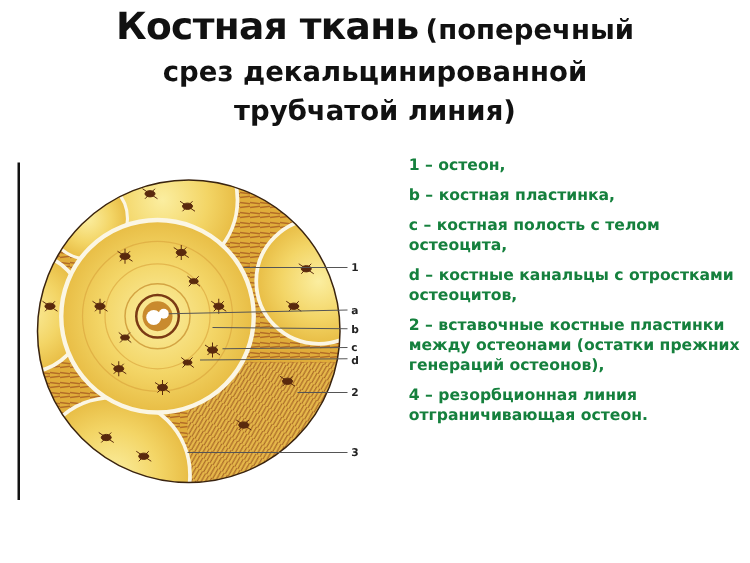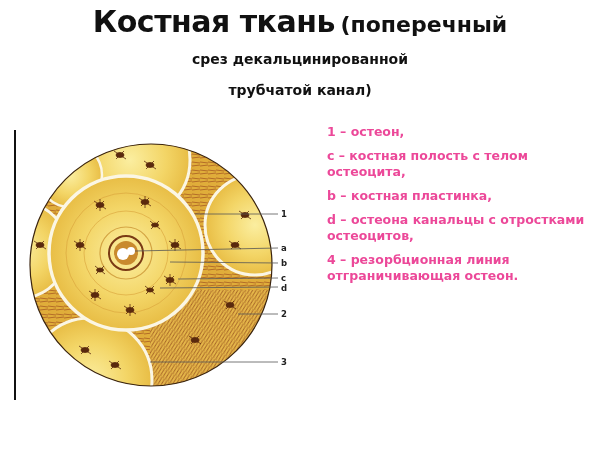--- a/index.html
+++ b/index.html
@@ -1,34 +1,34 @@
 <!DOCTYPE html>
 <html><head>
 <meta charset="utf-8">
 <style>
   html, body { margin:0; padding:0; background:#ffffff; }
   body { width:600px; height:450px; position:relative; overflow:hidden; font-family:"DejaVu Sans", "Liberation Sans", sans-serif; color:#111; }
   .title { position:absolute; left:0; top:4px; width:600px; text-align:center; font-weight:bold; line-height:35px; }
   .title .big { font-size:30px; letter-spacing:-0.5px; }
   .title .small { font-size:22px; }
-  .title .line2, .title .line3 { font-size:14px; display:block; line-height:31px; }
+  .title .line2, .title .line3 { font-size:22px; display:block; line-height:31px; }
   .vline { position:absolute; left:14px; top:130px; width:2px; height:270px; background:#111; }
   .figure { position:absolute; left:0; top:120px; width:310px; height:300px; }
-  .legend { position:absolute; left:327px; top:124px; width:270px; font-weight:bold; font-size:12.5px; line-height:16px; color:#ec4899; }
+  .legend { position:absolute; left:327px; top:124px; width:270px; font-weight:bold; font-size:12.5px; line-height:16px; color:#15803d; }
   .legend .item { margin-bottom:8px; }
   .lbl { font-family:"DejaVu Sans", sans-serif; font-weight:bold; font-size:8.5px; fill:#222; }
 </style>
 </head>
 <body>
 
 <div class="title">
   <span class="big">Костная ткань</span>
   <span class="small">(поперечный</span>
   <span class="line2">срез декальцинированной</span>
-  <span class="line3">трубчатой канал)</span>
+  <span class="line3">трубчатой линия)</span>
 </div>
 
 <div class="vline"></div>
 
 <div class="figure">
   <svg width="310" height="300" viewBox="0 120 310 300" xmlns="http://www.w3.org/2000/svg">
     <defs>
       <clipPath id="outer">
           <circle cx="151" cy="265" r="121"></circle>
         </clipPath>
@@ -169,17 +169,18 @@
       <text class="lbl" x="281" y="281">c</text>
       <text class="lbl" x="281" y="291">d</text>
       <text class="lbl" x="281" y="317">2</text>
       <text class="lbl" x="281" y="365">3</text>
     </g>
   </svg>
 </div>
 
 <div class="legend">
   <div class="item">1 – остеон,</div>
+  <div class="item">b – костная пластинка,</div>
   <div class="item">с – костная полость с телом остеоцита,</div>
-  <div class="item">b – костная пластинка,</div>
-  <div class="item">d – остеона канальцы с отростками остеоцитов,</div>
+  <div class="item">d – костные канальцы с отростками остеоцитов,</div>
+  <div class="item">2 – вставочные костные пластинки между остеонами (остатки прежних генераций остеонов),</div>
   <div class="item">4 – резорбционная линия отграничивающая остеон.</div>
 </div>
 
 </body></html>

